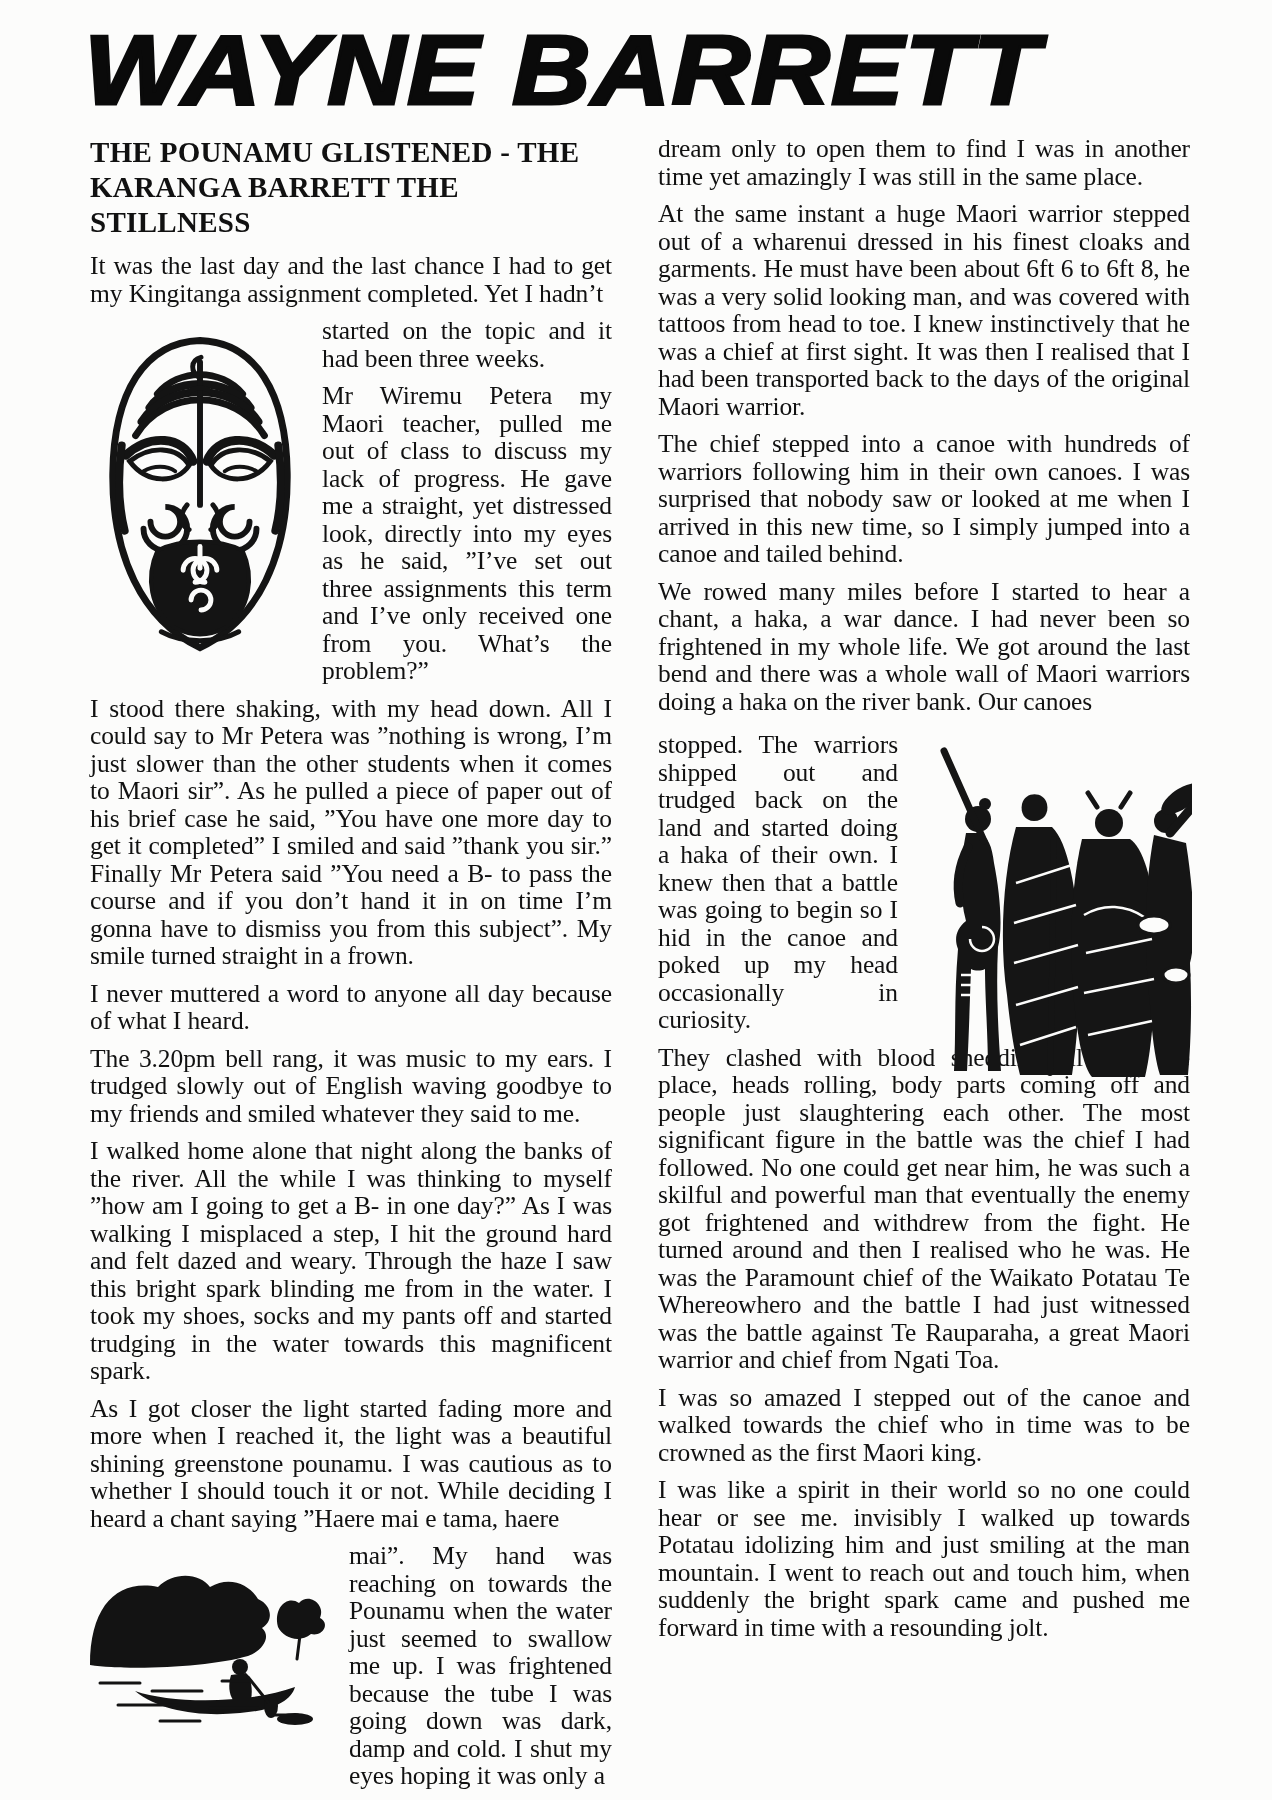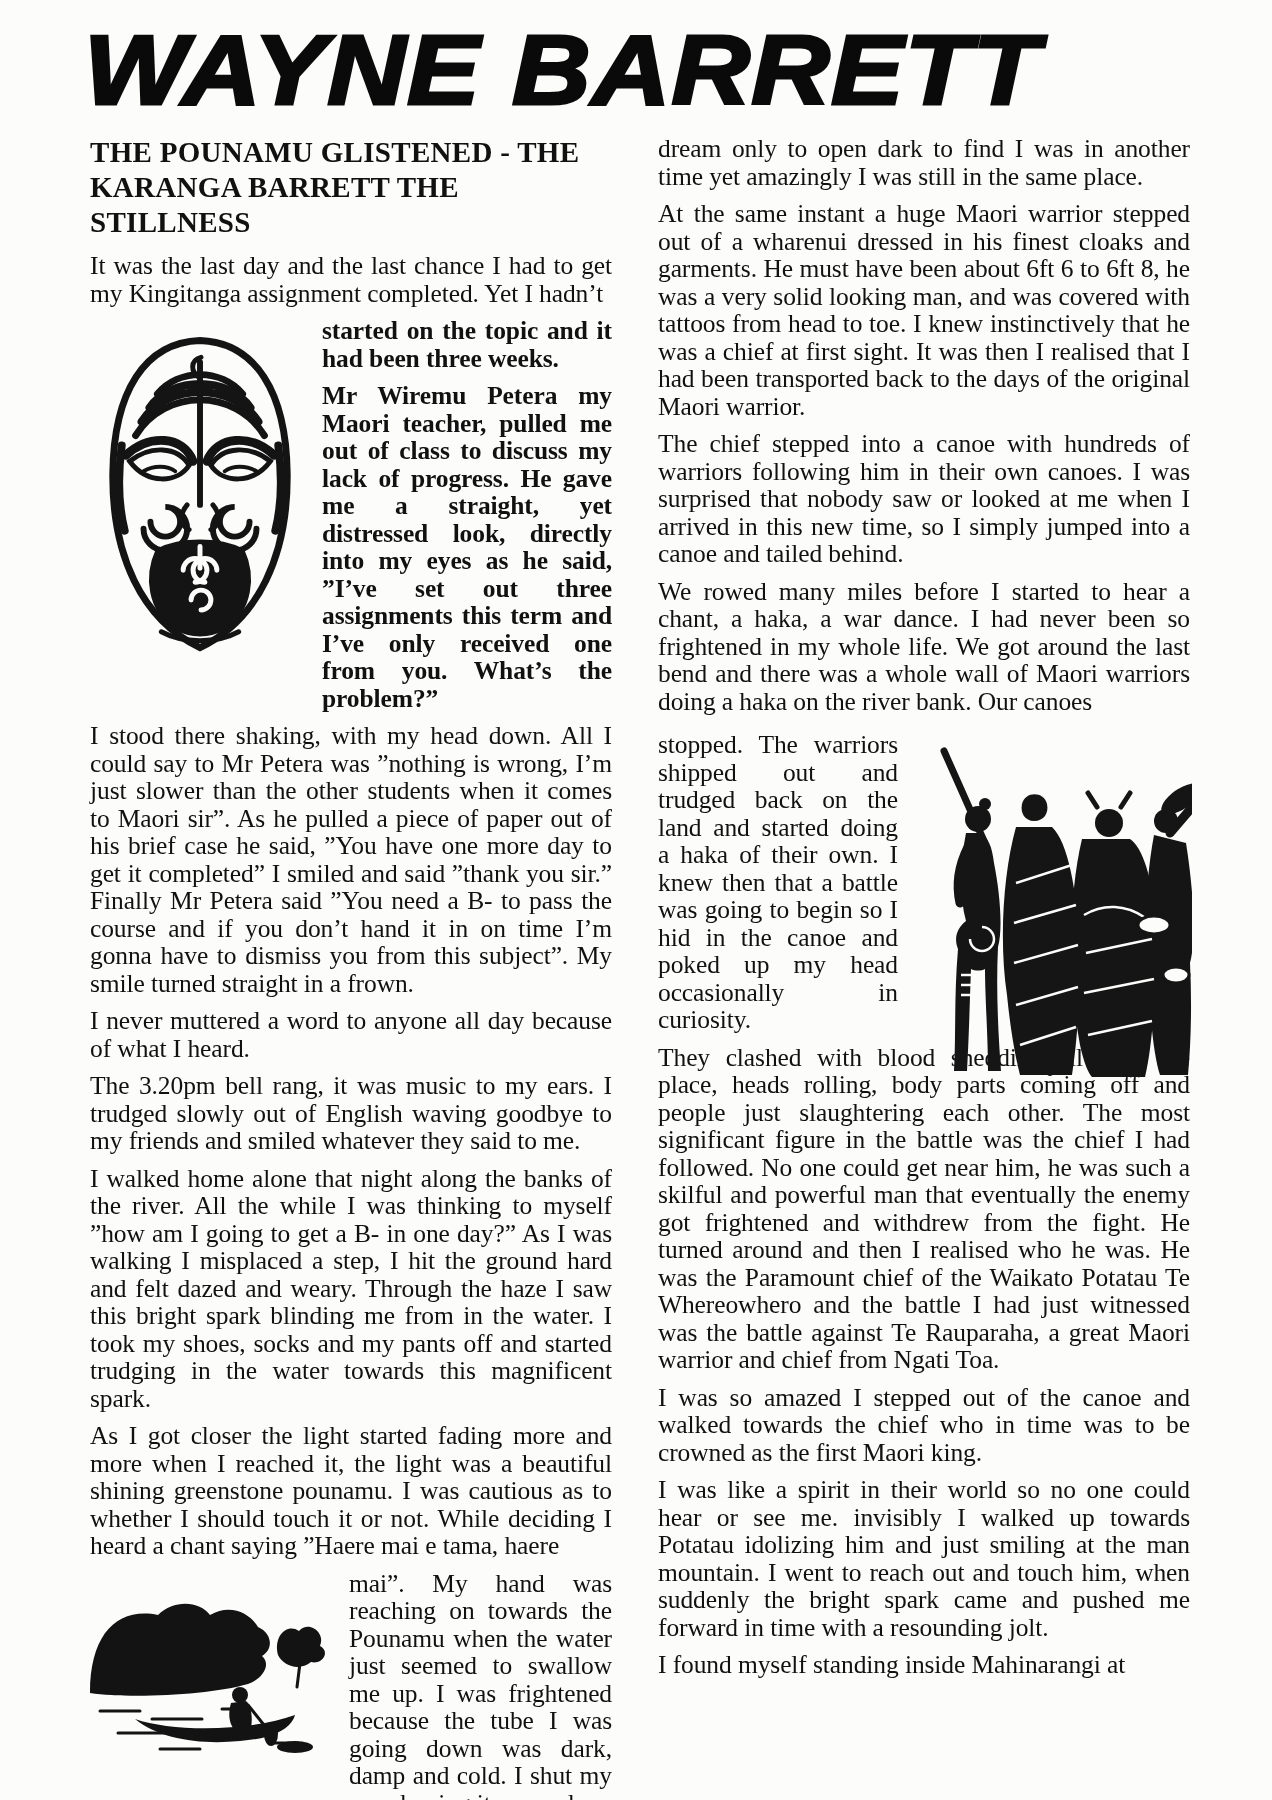--- a/index.html
+++ b/index.html
@@ -9,21 +9,21 @@
          line-height:1.0;letter-spacing:1px;margin:8px 0 16px -6px;white-space:nowrap;
          -webkit-text-stroke:3px #0a0a0a;transform:scaleX(1.10);transform-origin:left center;color:#0a0a0a;}
   .columns{display:flex;gap:46px;}
   .col{font-size:25.5px;line-height:27.5px;text-align:justify;letter-spacing:-0.1px;}
   .col-left{width:522px;flex:0 0 auto;}
   .col-right{width:532px;flex:0 0 auto;}
   .col > :first-child{margin-top:0;}
   p{margin:10px 0;}
   .story-heading{font-size:29px;line-height:35px;font-weight:bold;margin:0 0 12px 0;
                  letter-spacing:0.3px;text-align:left;}
-  .wrap-mask{position:relative;min-height:348px;font-weight:bold;}
+  .wrap-mask{position:relative;min-height:348px;}
   .wrap-mask p{margin-left:232px;}
   .wrap-mask p.cont{margin-top:0;}
   .mask-img{position:absolute;left:2px;top:16px;width:216px;height:322px;}
   .wrap-canoe{position:relative;min-height:210px;}
   .wrap-canoe p{margin-left:259px;margin-top:0;}
   .canoe-img{position:absolute;left:0;top:22px;width:245px;height:172px;}
   .wrap-warriors{position:relative;}
   .wrap-warriors p{margin-right:292px;margin-top:16px;}
   .warriors-img{position:absolute;right:-2px;top:12px;width:288px;height:340px;}
   .border-strip{margin-top:28px;width:1102px;height:112px;}
@@ -105,21 +105,21 @@
               <path d="M158,112 L178,137"></path>
               <path d="M10,118 h40 M62,126 h50 M132,116 h28 M28,140 h60 M120,143 h48 M70,156 h40 M180,150 h28"></path>
             </g>
           </svg>
         </div>
         <p>mai”.  My hand was reaching on towards the Pounamu when the water just seemed to swallow me up.  I was frightened because the tube I was going down was dark, damp and cold.  I shut my eyes hoping it was only a</p>
       </div>
     </div>
 
     <div class="col col-right">
-      <p>dream only to open dark to find I was in another time yet amazingly I was still in the same place.</p>
+      <p>dream only to open them to find I was in another time yet amazingly I was still in the same place.</p>
       <p>At the same instant a huge Maori warrior stepped out of a wharenui dressed in his finest cloaks and garments.  He must have been about 6ft 6 to 6ft 8, he was a very solid looking man, and was covered with tattoos from head to toe.  I knew instinctively that he was a chief at first sight.  It was then I realised that I had been transported back to the days of the original Maori warrior.</p>
       <p>The chief stepped into a canoe with hundreds of warriors following him in their own canoes.  I was surprised that nobody saw or looked at me when I arrived in this new time, so I simply jumped into a canoe and tailed behind.</p>
       <p>We rowed many miles before I started to hear a chant, a haka, a war dance.  I had never been so frightened in my whole life.  We got around the last bend and there was a whole wall of Maori warriors doing a haka on the river bank.  Our canoes</p>
 
       <div class="wrap-warriors">
         <div class="warriors-img">
           <svg viewBox="0 0 288 340" width="288" height="340" preserveAspectRatio="xMidYMid meet">
             <g fill="#151515" stroke="none">
 
               <circle cx="74" cy="76" r="13"></circle>
@@ -153,21 +153,20 @@
             <ellipse cx="250" cy="182" rx="16" ry="9" fill="#fcfcfb" stroke="#151515" stroke-width="3"></ellipse>
             <ellipse cx="272" cy="232" rx="13" ry="8" fill="#fcfcfb" stroke="#151515" stroke-width="3"></ellipse>
           </svg>
         </div>
         <p>stopped.  The warriors shipped out and trudged back on the land and started doing a haka of their own. I knew then that a battle was going to begin so I hid in the canoe and poked up my head occasionally in curiosity.</p>
       </div>
 
       <p>They clashed with blood shedding all over the place, heads rolling, body parts coming off and people just slaughtering each other.  The most significant figure in the battle was the chief I had followed.  No one could get near him, he was such a skilful and powerful man that eventually the enemy got frightened and withdrew from the fight.  He turned around and then I realised who he was.  He was the Paramount chief of the Waikato Potatau Te Whereowhero and the battle I had just witnessed was the battle against Te Rauparaha, a great Maori warrior and chief from Ngati Toa.</p>
       <p>I was so amazed I stepped out of the canoe and walked towards the chief who in time was to be crowned as the first Maori king.</p>
       <p>I was like a spirit in their world so no one could hear or see me.  invisibly I walked up towards Potatau idolizing him and just smiling at the man mountain.  I went to reach out and touch him, when suddenly the bright spark came and pushed me forward in time with a resounding jolt.</p>
-      <p>I found myself standing inside Mahinarangi at</p>
     </div>
   </div>
 
   <div class="border-strip">
     <svg width="1102" height="112" viewBox="0 0 1102 112" preserveAspectRatio="none">
       <defs>
         <pattern id="kw" width="276" height="112" patternUnits="userSpaceOnUse">
           <rect width="276" height="112" fill="#101010"></rect>
           <g stroke="#fafafa" fill="none">
             <path d="M-12,16 C80,16 196,96 288,96" stroke-width="15"></path>

